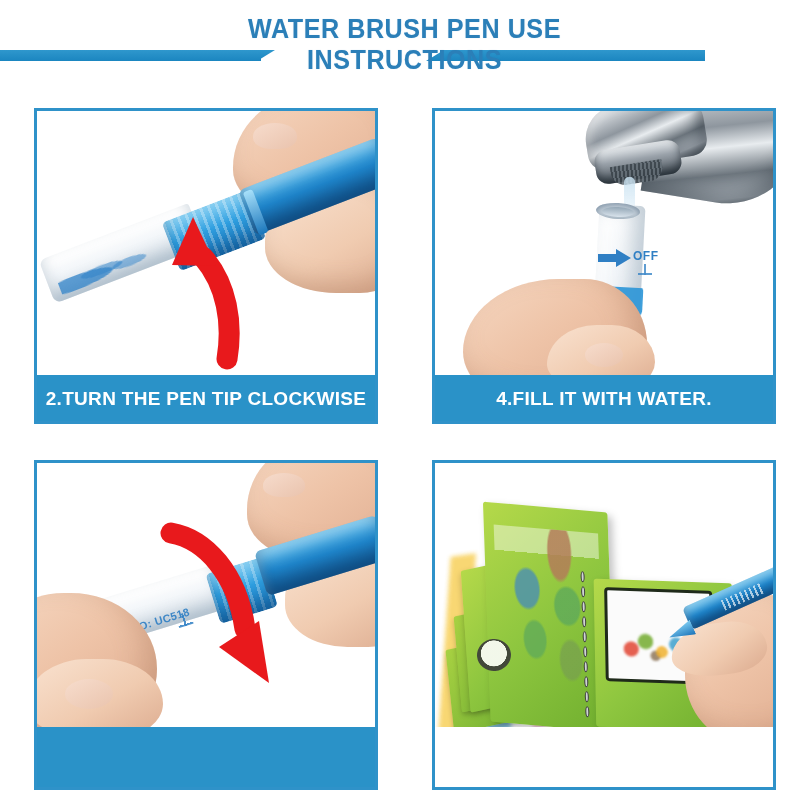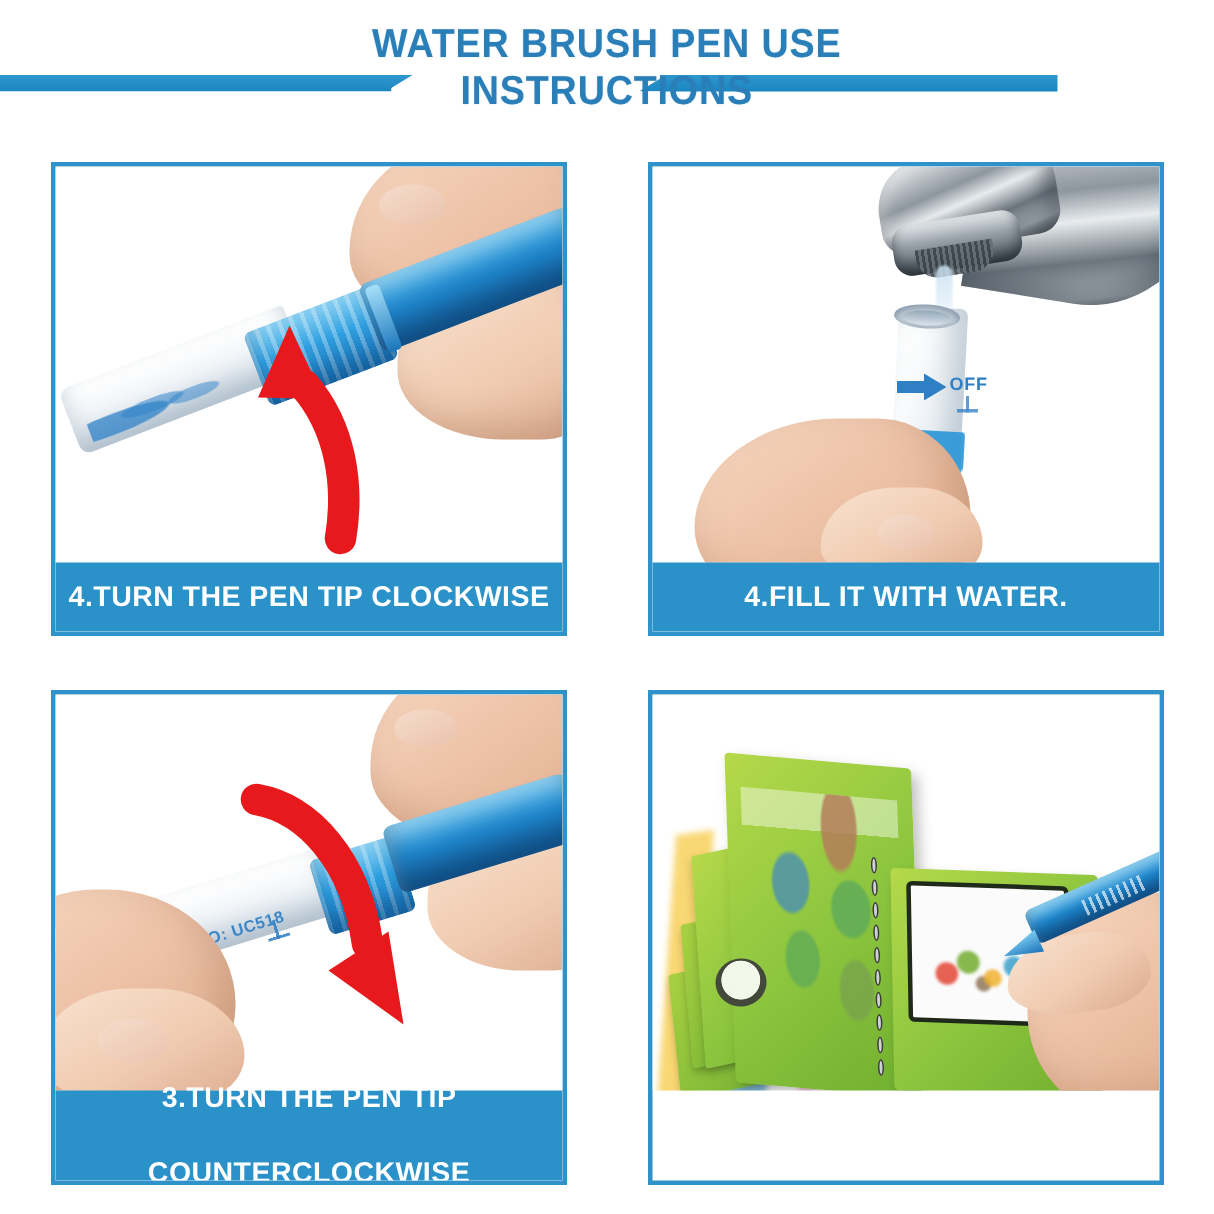--- a/index.html
+++ b/index.html
@@ -221,21 +221,21 @@
                 transform:rotate(-21deg); transform-origin:left center;
                 background:linear-gradient(180deg,#a7e0fa,#1a76bb); border-radius:3px;"></div>
 
     <svg class="arrow-svg" style="left:78px; top:62px;" width="150" height="200" viewBox="0 0 150 200">
       <path d="M112 186 C 118 150, 112 112, 88 84" stroke="#e8191c" stroke-width="21" fill="none" stroke-linecap="round"></path>
       <polygon points="78,44 101,93 57,92" fill="#e8191c"></polygon>
     </svg>
   </div>
 
   <div class="caption">
-    <span>4.TURN THE PEN TIP CLOCKWISE</span>
+    <span>2.TURN THE PEN TIP CLOCKWISE</span>
   </div>
 </div>
 
 <div class="panel" id="panel-2">
   <div class="photo">
 
     <div class="ph chrome" style="left:214px; top:-26px; width:150px; height:118px;
                 border-radius:0 0 74px 0;
                 transform:rotate(9deg);
                 box-shadow:inset -6px -8px 18px rgba(20,30,40,.45);"></div>
@@ -366,22 +366,21 @@
                 border-radius:46% 50% 40% 40% / 48% 52% 48% 44%;
                 box-shadow:inset -12px -12px 28px rgba(160,110,80,.32);"></div>
     <div class="ph skin2" style="left:-10px; top:196px; width:136px; height:80px;
                 border-radius:44% 44% 38% 48% / 56% 56% 44% 42%;"></div>
     <div class="ph nail" style="left:28px; top:216px; width:48px; height:30px;
                 border-radius:50%; opacity:.78;"></div>
   </div>
 
   <div class="caption">
     <span>
-      <span>3.TURN THE PEN TIP</span><br>
-      <span>COUNTERCLOCKWISE</span>
+      <br>
     </span>
   </div>
 </div>
 
 <div class="panel" id="panel-4">
   <div class="photo">
 
     <div class="ph crayon" style="left:-18px; top:86px; width:190px; height:180px;
                 transform:rotate(-8deg); opacity:.9;"></div>
 

